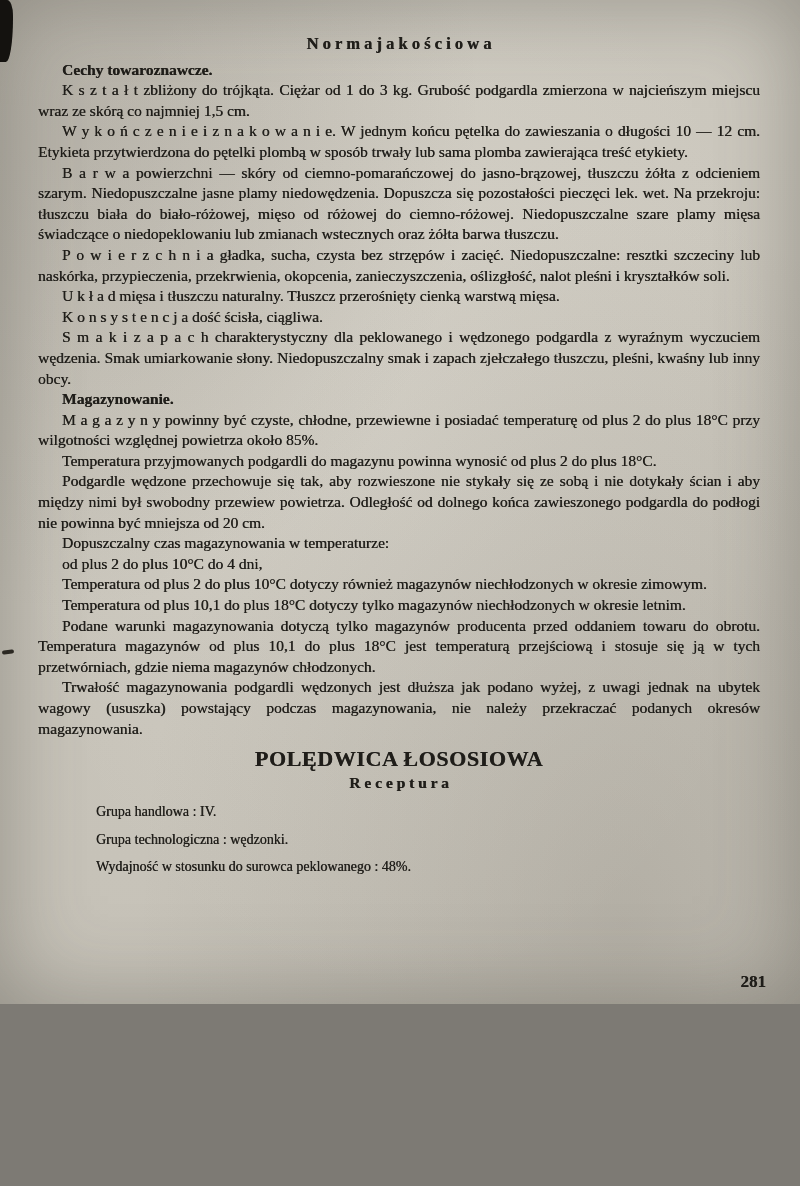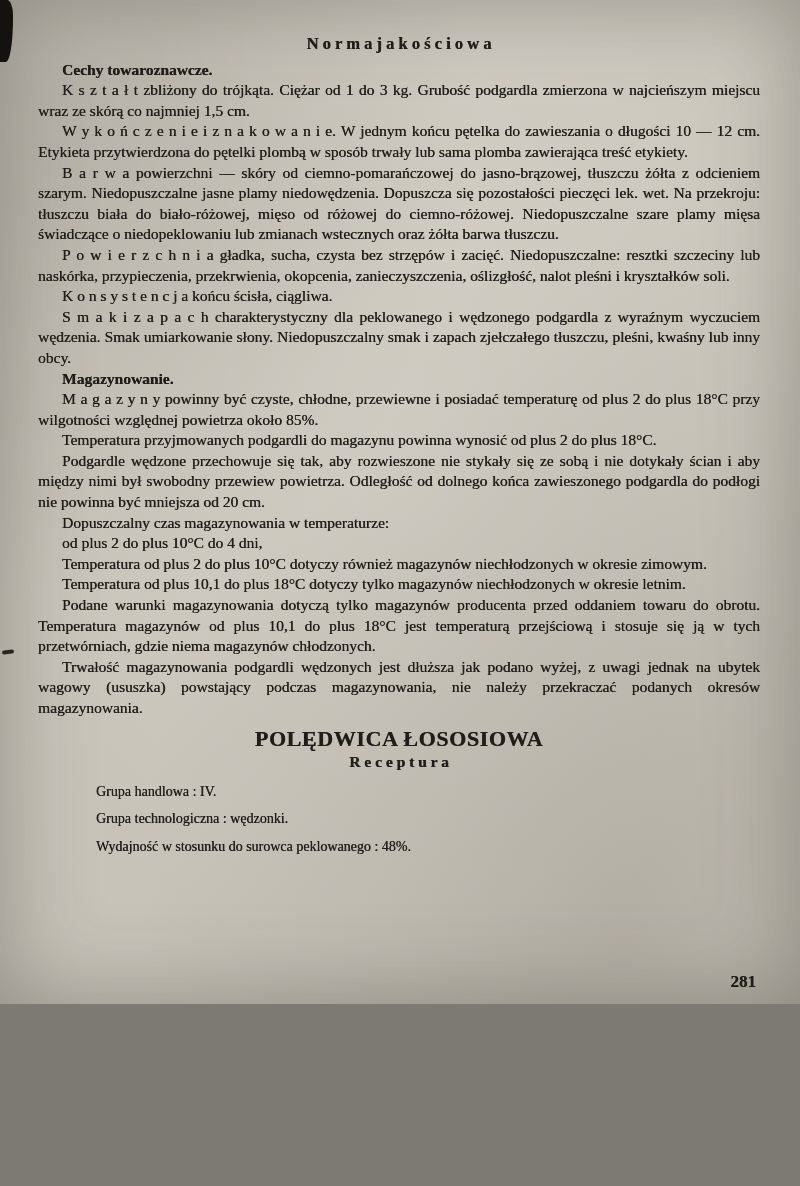--- a/index.html
+++ b/index.html
@@ -28,21 +28,21 @@
     text-shadow: 0.35px 0 0 rgba(31,29,25,0.85);
   }
   p.title   { text-align:center; text-indent:0; font-weight:bold; font-size:16.5px; margin-bottom:5px; }
   p.section { text-align:left; font-weight:bold; }
   p.list    { text-align:left; }
   p.h2      { text-align:center; text-indent:0; font-weight:bold; font-size:22px; letter-spacing:0.6px; margin-top:10px; }
   p.h3      { text-align:center; text-indent:0; font-weight:bold; font-size:15.5px; margin-top:3px; margin-bottom:5px; }
   p.recipe  { text-align:left; text-indent:0; font-size:14px; line-height:27.5px; margin-left:58px; font-weight:normal; }
   p.para b  { font-weight:bold; }
   .page-number {
-    position:absolute; right:44px; bottom:12px;
+    position:absolute; right:34px; bottom:12px;
     font-weight:bold; font-size:17px;
     text-shadow:0.35px 0 0 rgba(31,29,25,0.85);
   }
   .corner-mark {
     position:absolute; left:0; top:0; width:13px; height:62px;
     background:#14120f;
     border-radius: 0 45% 55% 0 / 0 25% 70% 0;
   }
   .margin-dash {
     position:absolute; left:2px; top:650px; width:12px; height:4px;
@@ -56,21 +56,22 @@
   <div class="corner-mark"></div>
   <div class="margin-dash"></div>
 
   <div class="content" id="doc-content">
       <p class="para title">N o r m a   j a k o ś c i o w a</p>
       <p class="para section">Cechy towaroznawcze.</p>
       <p class="para body">K s z t a ł t  zbliżony do trójkąta. Ciężar od 1 do 3 kg. Grubość podgardla zmierzona w najcieńszym miejscu wraz ze skórą co najmniej 1,5 cm.</p>
       <p class="para body">W y k o ń c z e n i e  i  z n a k o w a n i e.  W jednym końcu pętelka do zawieszania o długości 10 — 12 cm. Etykieta przytwierdzona do pętelki plombą w sposób trwały lub sama plomba zawierająca treść etykiety.</p>
       <p class="para body">B a r w a  powierzchni — skóry od ciemno-pomarańczowej do jasno-brązowej, tłuszczu żółta z odcieniem szarym. Niedopuszczalne jasne plamy niedowędzenia. Dopuszcza się pozostałości pieczęci lek. wet. Na przekroju: tłuszczu biała do biało-różowej, mięso od różowej do ciemno-różowej. Niedopuszczalne szare plamy mięsa świadczące o niedopeklowaniu lub zmianach wstecznych oraz żółta barwa tłuszczu.</p>
       <p class="para body">P o w i e r z c h n i a  gładka, sucha, czysta bez strzępów i zacięć. Niedopuszczalne: resztki szczeciny lub naskórka, przypieczenia, przekrwienia, okopcenia, zanieczyszczenia, oślizgłość, nalot pleśni i kryształków soli.</p>
-      <p class="para body">K o n s y s t e n c j a  końcu ścisła, ciągliwa.</p>
+      <p class="para body">U k ł a d  mięsa i tłuszczu naturalny. Tłuszcz przerośnięty cienką warstwą mięsa.</p>
+      <p class="para body">K o n s y s t e n c j a  dość ścisła, ciągliwa.</p>
       <p class="para body">S m a k  i  z a p a c h  charakterystyczny dla peklowanego i wędzonego podgardla z wyraźnym wyczuciem wędzenia. Smak umiarkowanie słony. Niedopuszczalny smak i zapach zjełczałego tłuszczu, pleśni, kwaśny lub inny obcy.</p>
       <p class="para section">Magazynowanie.</p>
       <p class="para body">M a g a z y n y  powinny być czyste, chłodne, przewiewne i posiadać temperaturę od plus 2 do plus 18°C przy wilgotności względnej powietrza około 85%.</p>
       <p class="para body">Temperatura przyjmowanych podgardli do magazynu powinna wynosić od plus 2 do plus 18°C.</p>
       <p class="para body">Podgardle wędzone przechowuje się tak, aby rozwieszone nie stykały się ze sobą i nie dotykały ścian i aby między nimi był swobodny przewiew powietrza. Odległość od dolnego końca zawieszonego podgardla do podłogi nie powinna być mniejsza od 20 cm.</p>
       <p class="para list">Dopuszczalny czas magazynowania w temperaturze:</p>
       <p class="para list">od plus 2 do plus 10°C do 4 dni,</p>
       <p class="para body">Temperatura od plus 2 do plus 10°C dotyczy również magazynów niechłodzonych w okresie zimowym.</p>
       <p class="para body">Temperatura od plus 10,1 do plus 18°C dotyczy tylko magazynów niechłodzonych w okresie letnim.</p>
       <p class="para body">Podane warunki magazynowania dotyczą tylko magazynów producenta przed oddaniem towaru do obrotu. Temperatura magazynów od plus 10,1 do plus 18°C jest temperaturą przejściową i stosuje się ją w tych przetwórniach, gdzie niema magazynów chłodzonych.</p>

